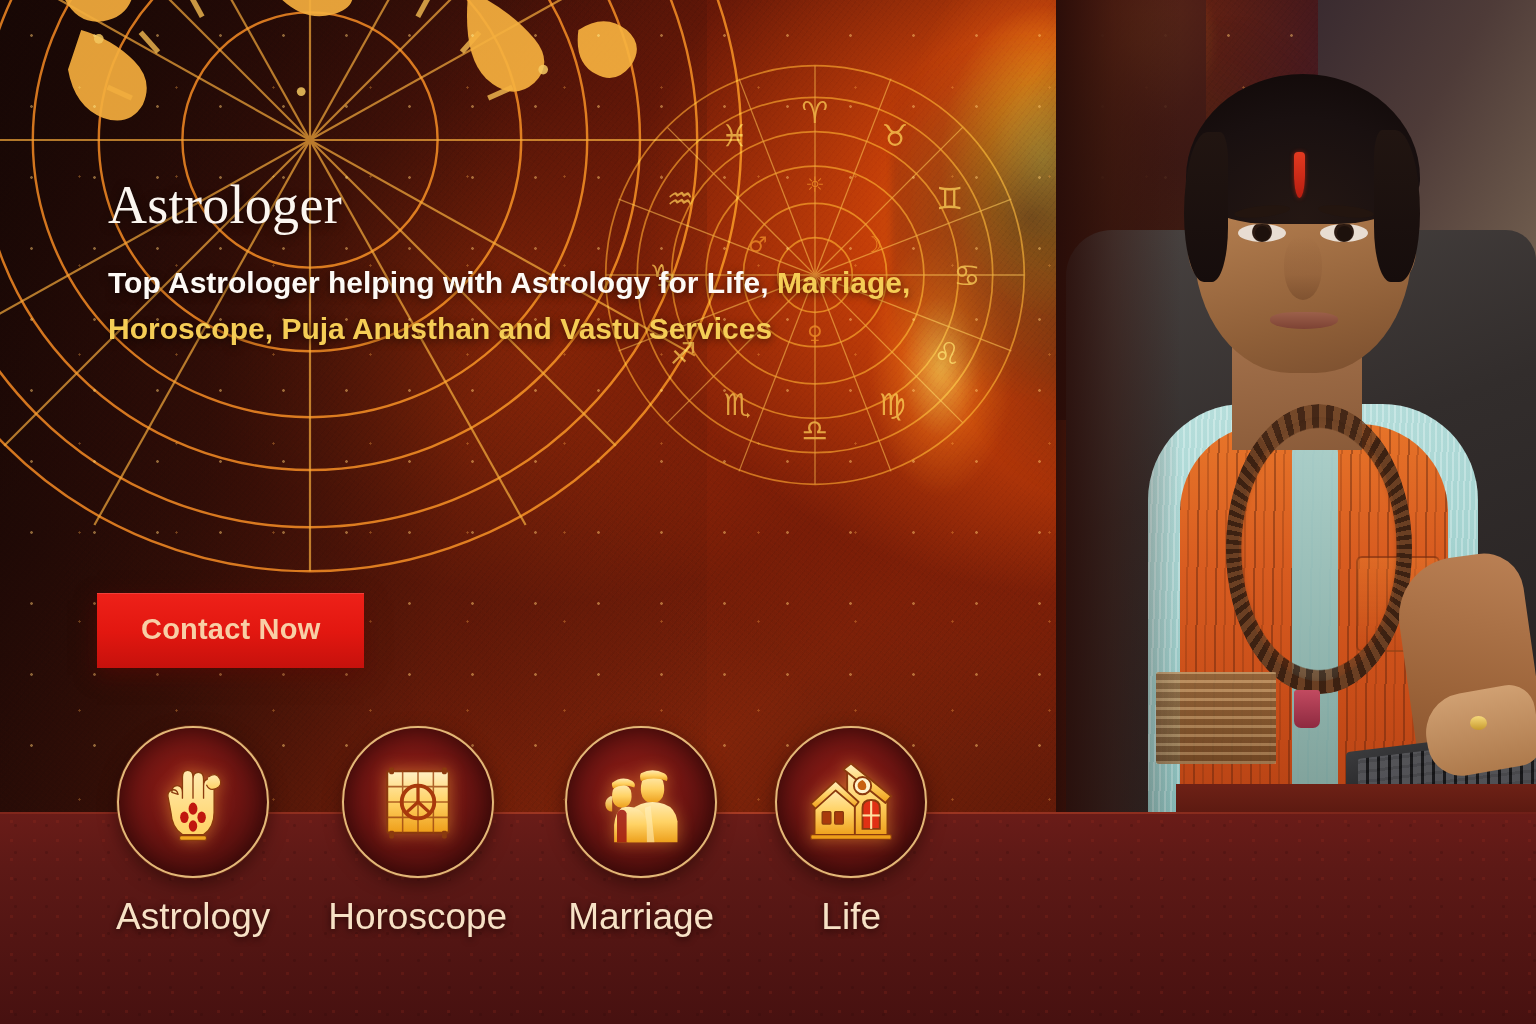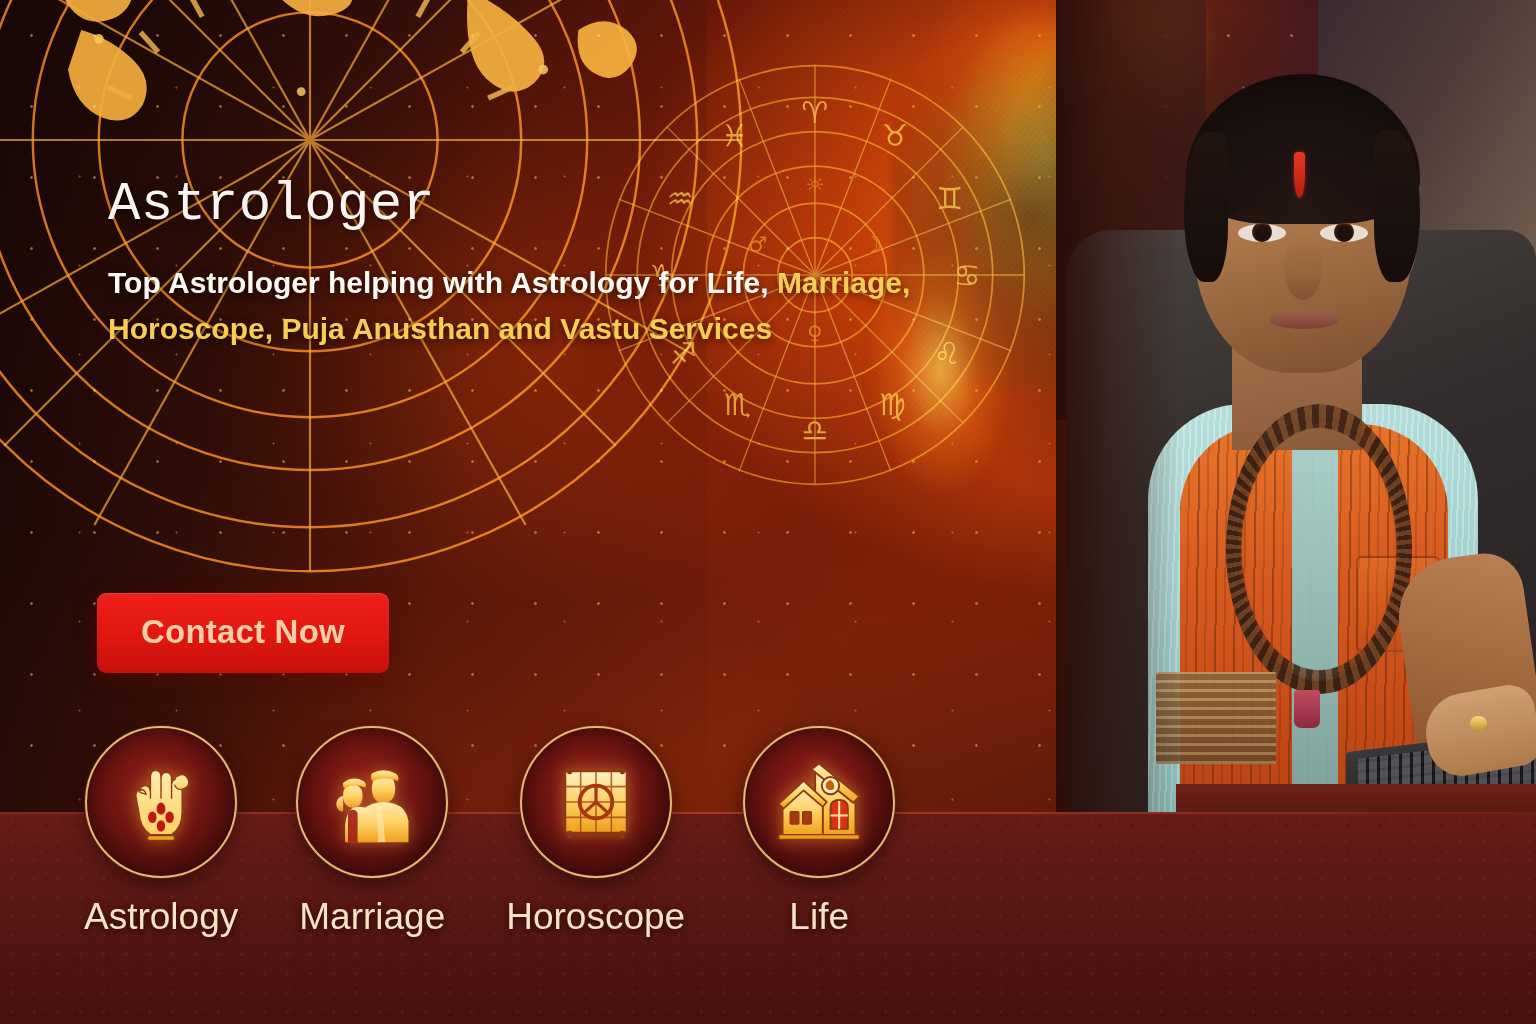--- a/index.html
+++ b/index.html
@@ -226,21 +226,21 @@
     background:repeating-linear-gradient(0deg, rgba(255,230,180,.3) 0 3px, rgba(90,60,30,.3) 3px 9px);
   }
   .portrait-shade{
     position:absolute; inset:0;
     background:linear-gradient(90deg, rgba(40,12,8,.92) 0%, rgba(52,16,9,.45) 12%, rgba(60,18,10,0) 26%);
   }
 
   
   .hero{ position:absolute; left:108px; top:176px; width:900px; z-index:6; }
   .eyebrow{
-    font-family:Liberation Mono, monospace;
+    font-family:Liberation Serif, serif;
     font-size:54px; font-weight:400; color:#fbf6f0; letter-spacing:.3px;
     text-shadow:0 2px 10px rgba(0,0,0,.6);
     line-height:1.08;
   }
   .name{
     font-size:78px; font-weight:700; color:#f8d75c; letter-spacing:1.2px;
     line-height:1.12; margin-top:4px;
     text-shadow:0 3px 14px rgba(60,10,0,.72), 0 0 26px rgba(255,150,30,.28);
   }
   .tagline{
@@ -248,24 +248,24 @@
     max-width:880px; text-shadow:0 2px 9px rgba(0,0,0,.6);
   }
   .t-white{ color:#fdfaf6; }
   .t-gold{ color:#f5cd55; }
 
   .cta{
     position:absolute; left:97px; top:593px; z-index:7;
     display:inline-flex; align-items:center; justify-content:center;
     padding:20px 44px 22px;
     background:linear-gradient(180deg,#ee2119 0%,#e21710 52%,#c6110c 100%);
-    border:none; border-radius:9px; cursor:pointer;
+    border:none; border-radius:0; cursor:pointer;
     box-shadow:0 7px 20px rgba(90,10,4,.55), inset 0 1px 0 rgba(255,255,255,.14);
     font-family:"Liberation Sans", sans-serif;
-    font-size:33px; font-weight:700; color:#f8cfa6; letter-spacing:.2px;
+    font-size:29px; font-weight:700; color:#f8cfa6; letter-spacing:.2px;
   }
 
   
   .band{
     position:absolute; left:0; top:812px; width:100%; height:212px; z-index:4;
     background:linear-gradient(180deg,#6a1c18 0%,#5d1916 26%,#521513 62%,#471110 100%);
   }
   .band-tex{
     position:absolute; inset:0; opacity:.38;
     background-image:
@@ -273,21 +273,21 @@
       radial-gradient(circle, rgba(38,8,8,.5) 0 1.2px, transparent 1.8px);
     background-size:23px 19px, 31px 27px;
   }
   .band-top{
     position:absolute; left:0; top:0; width:100%; height:2px;
     background:linear-gradient(90deg, rgba(150,48,30,.5), rgba(190,70,40,.75), rgba(120,36,24,.4));
   }
 
   .services{
     position:absolute; left:0; top:726px; width:1200px; z-index:8;
-    display:flex; align-items:flex-start; padding-left:84px;
+    display:flex; align-items:flex-start; padding-left:116px;
   }
   .service{
     display:flex; flex-direction:column; align-items:center;
     width:auto; margin-right:58px;
   }
   .svc-circle{
     width:152px; height:152px; border-radius:50%;
     background:radial-gradient(circle at 46% 40%, #8e1d16 0%, #6f1512 42%, #520f0d 74%, #3d0a09 100%);
     border:2.5px solid #e3b878;
     box-shadow:0 0 0 1px rgba(120,50,20,.5), 0 6px 18px rgba(30,6,4,.55), inset 0 0 26px rgba(20,4,4,.6);
@@ -489,52 +489,20 @@
             <ellipse cx="50" cy="57" rx="4.6" ry="6.4"></ellipse>
             <ellipse cx="41" cy="66" rx="4.4" ry="6"></ellipse>
             <ellipse cx="59" cy="66" rx="4.4" ry="6"></ellipse>
             <ellipse cx="50" cy="75" rx="4.4" ry="6"></ellipse>
           </g>
           <path d="M66 24 q8-6 12 2 q3 7-4 10 q-7 3-10-4" fill="url(#gGold)" stroke="#8a3a0e" stroke-width="1.2"></path>
           <rect x="36" y="85" width="28" height="5" rx="2" fill="#f0a41e" stroke="#8a3a0e" stroke-width="1.2"></rect>
         </svg>
       </div>
       <div class="svc-label">Astrology</div>
-    </div>
-
-    <div class="service">
-      <div class="svc-circle">
-        <svg viewBox="0 0 100 100">
-          <defs>
-            <linearGradient id="gGold2" x1="0" y1="0" x2="0" y2="1">
-              <stop offset="0" stop-color="#ffeab0"></stop>
-                <stop offset=".5" stop-color="#ffd264"></stop>
-              <stop offset="1" stop-color="#eda01c"></stop>
-            </linearGradient>
-          </defs>
-          <g fill="url(#gGold2)">
-
-            <path d="M62 22 q11 0 12 11 q1 9-3 14 q-3 4-9 4 q-6 0-9-4 q-4-5-3-14 q1-11 12-11z"></path>
-            <path d="M50 20 q12-6 24 0 q5 3 3 8 q-14-5-27 0 q-2-5 0-8z"></path>
-            <path d="M50 52 q12-4 24 0 q12 4 14 18 l0 22 l-52 0 l0-22 q2-14 14-18z"></path>
-            <path d="M60 54 l4 38 l-8 0 l-2-36z" fill="#fff0c0" opacity=".55"></path>
-
-            <path d="M30 32 q9 0 10 9 q1 8-3 12 q-3 3-7 3 q-4 0-7-3 q-4-4-3-12 q1-9 10-9z"></path>
-            <path d="M20 30 q10-8 21-2 q4 3 2 7 q-12-5-22 1 q-2-4-1-6z"></path>
-            <path d="M30 56 q10-3 18 2 q8 5 8 16 l0 18 l-34 0 l0-18 q1-13 8-18z"></path>
-          </g>
-          <g fill="#9c1410" opacity=".85">
-            <path d="M30 58 q4 0 5 4 l0 30 l-10 0 l0-30 q1-4 5-4z"></path>
-          </g>
-          <g fill="url(#gGold2)" opacity=".9">
-            <path d="M18 44 q-6 3-5 10 q1 6 7 6 l0-16z"></path>
-          </g>
-        </svg>
-      </div>
-      <div class="svc-label">Marriage</div>
     </div>
 
     <div class="service">
       <div class="svc-circle">
         <svg viewBox="0 0 100 100">
           <defs>
             <linearGradient id="gGold3" x1="0" y1="0" x2="0" y2="1">
               <stop offset="0" stop-color="#fff0c4"></stop>
                 <stop offset=".5" stop-color="#ffd264"></stop>
               <stop offset="1" stop-color="#ee9e18"></stop>
@@ -563,20 +531,52 @@
           </g>
         </svg>
       </div>
       <div class="svc-label">Horoscope</div>
     </div>
 
     <div class="service">
       <div class="svc-circle">
         <svg viewBox="0 0 100 100">
           <defs>
+            <linearGradient id="gGold2" x1="0" y1="0" x2="0" y2="1">
+              <stop offset="0" stop-color="#ffeab0"></stop>
+                <stop offset=".5" stop-color="#ffd264"></stop>
+              <stop offset="1" stop-color="#eda01c"></stop>
+            </linearGradient>
+          </defs>
+          <g fill="url(#gGold2)">
+
+            <path d="M62 22 q11 0 12 11 q1 9-3 14 q-3 4-9 4 q-6 0-9-4 q-4-5-3-14 q1-11 12-11z"></path>
+            <path d="M50 20 q12-6 24 0 q5 3 3 8 q-14-5-27 0 q-2-5 0-8z"></path>
+            <path d="M50 52 q12-4 24 0 q12 4 14 18 l0 22 l-52 0 l0-22 q2-14 14-18z"></path>
+            <path d="M60 54 l4 38 l-8 0 l-2-36z" fill="#fff0c0" opacity=".55"></path>
+
+            <path d="M30 32 q9 0 10 9 q1 8-3 12 q-3 3-7 3 q-4 0-7-3 q-4-4-3-12 q1-9 10-9z"></path>
+            <path d="M20 30 q10-8 21-2 q4 3 2 7 q-12-5-22 1 q-2-4-1-6z"></path>
+            <path d="M30 56 q10-3 18 2 q8 5 8 16 l0 18 l-34 0 l0-18 q1-13 8-18z"></path>
+          </g>
+          <g fill="#9c1410" opacity=".85">
+            <path d="M30 58 q4 0 5 4 l0 30 l-10 0 l0-30 q1-4 5-4z"></path>
+          </g>
+          <g fill="url(#gGold2)" opacity=".9">
+            <path d="M18 44 q-6 3-5 10 q1 6 7 6 l0-16z"></path>
+          </g>
+        </svg>
+      </div>
+      <div class="svc-label">Marriage</div>
+    </div>
+
+    <div class="service">
+      <div class="svc-circle">
+        <svg viewBox="0 0 100 100">
+          <defs>
             <linearGradient id="gGold4" x1="0" y1="0" x2="0" y2="1">
               <stop offset="0" stop-color="#fff0c4"></stop>
                 <stop offset=".5" stop-color="#ffd264"></stop>
               <stop offset="1" stop-color="#ee9e18"></stop>
             </linearGradient>
           </defs>
 
           <path d="M46 14 L88 48 L88 86 L46 86 Z" fill="url(#gGold4)" stroke="#8a3a0e" stroke-width="2" stroke-linejoin="round"></path>
           <path d="M42 16 L50 10 L92 44 L86 51 Z" fill="url(#gGold4)" stroke="#8a3a0e" stroke-width="2" stroke-linejoin="round"></path>
 

